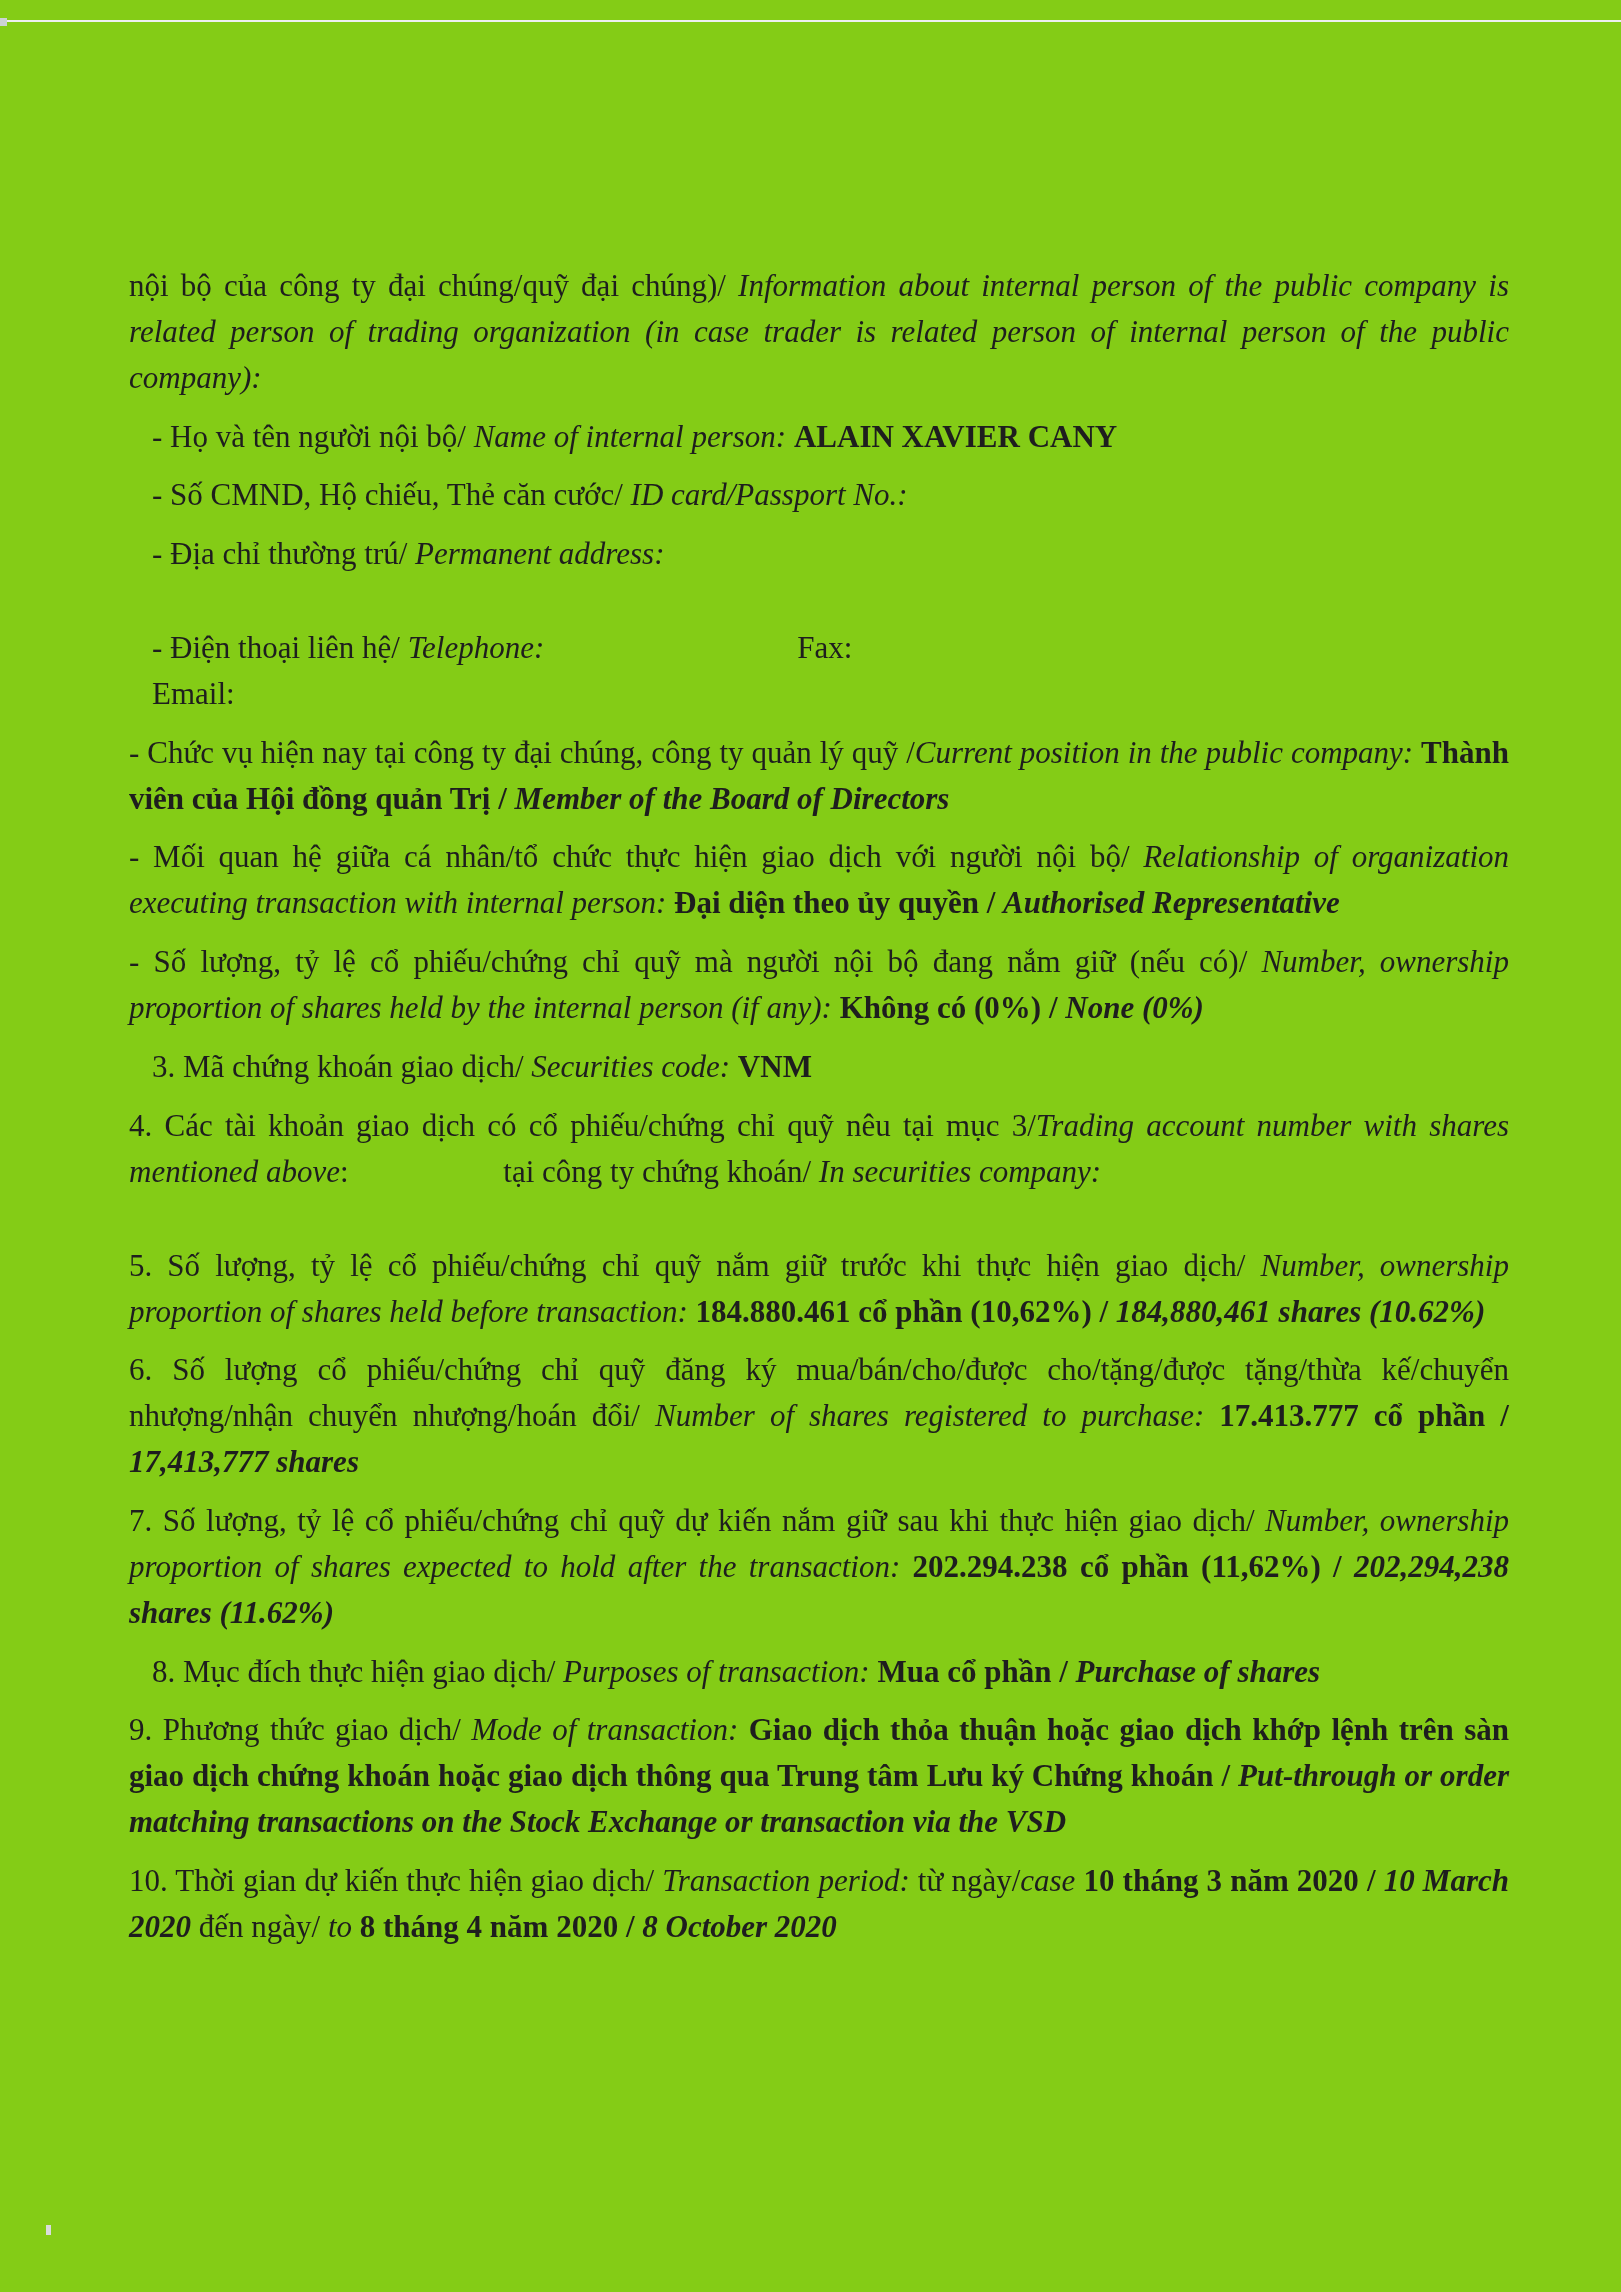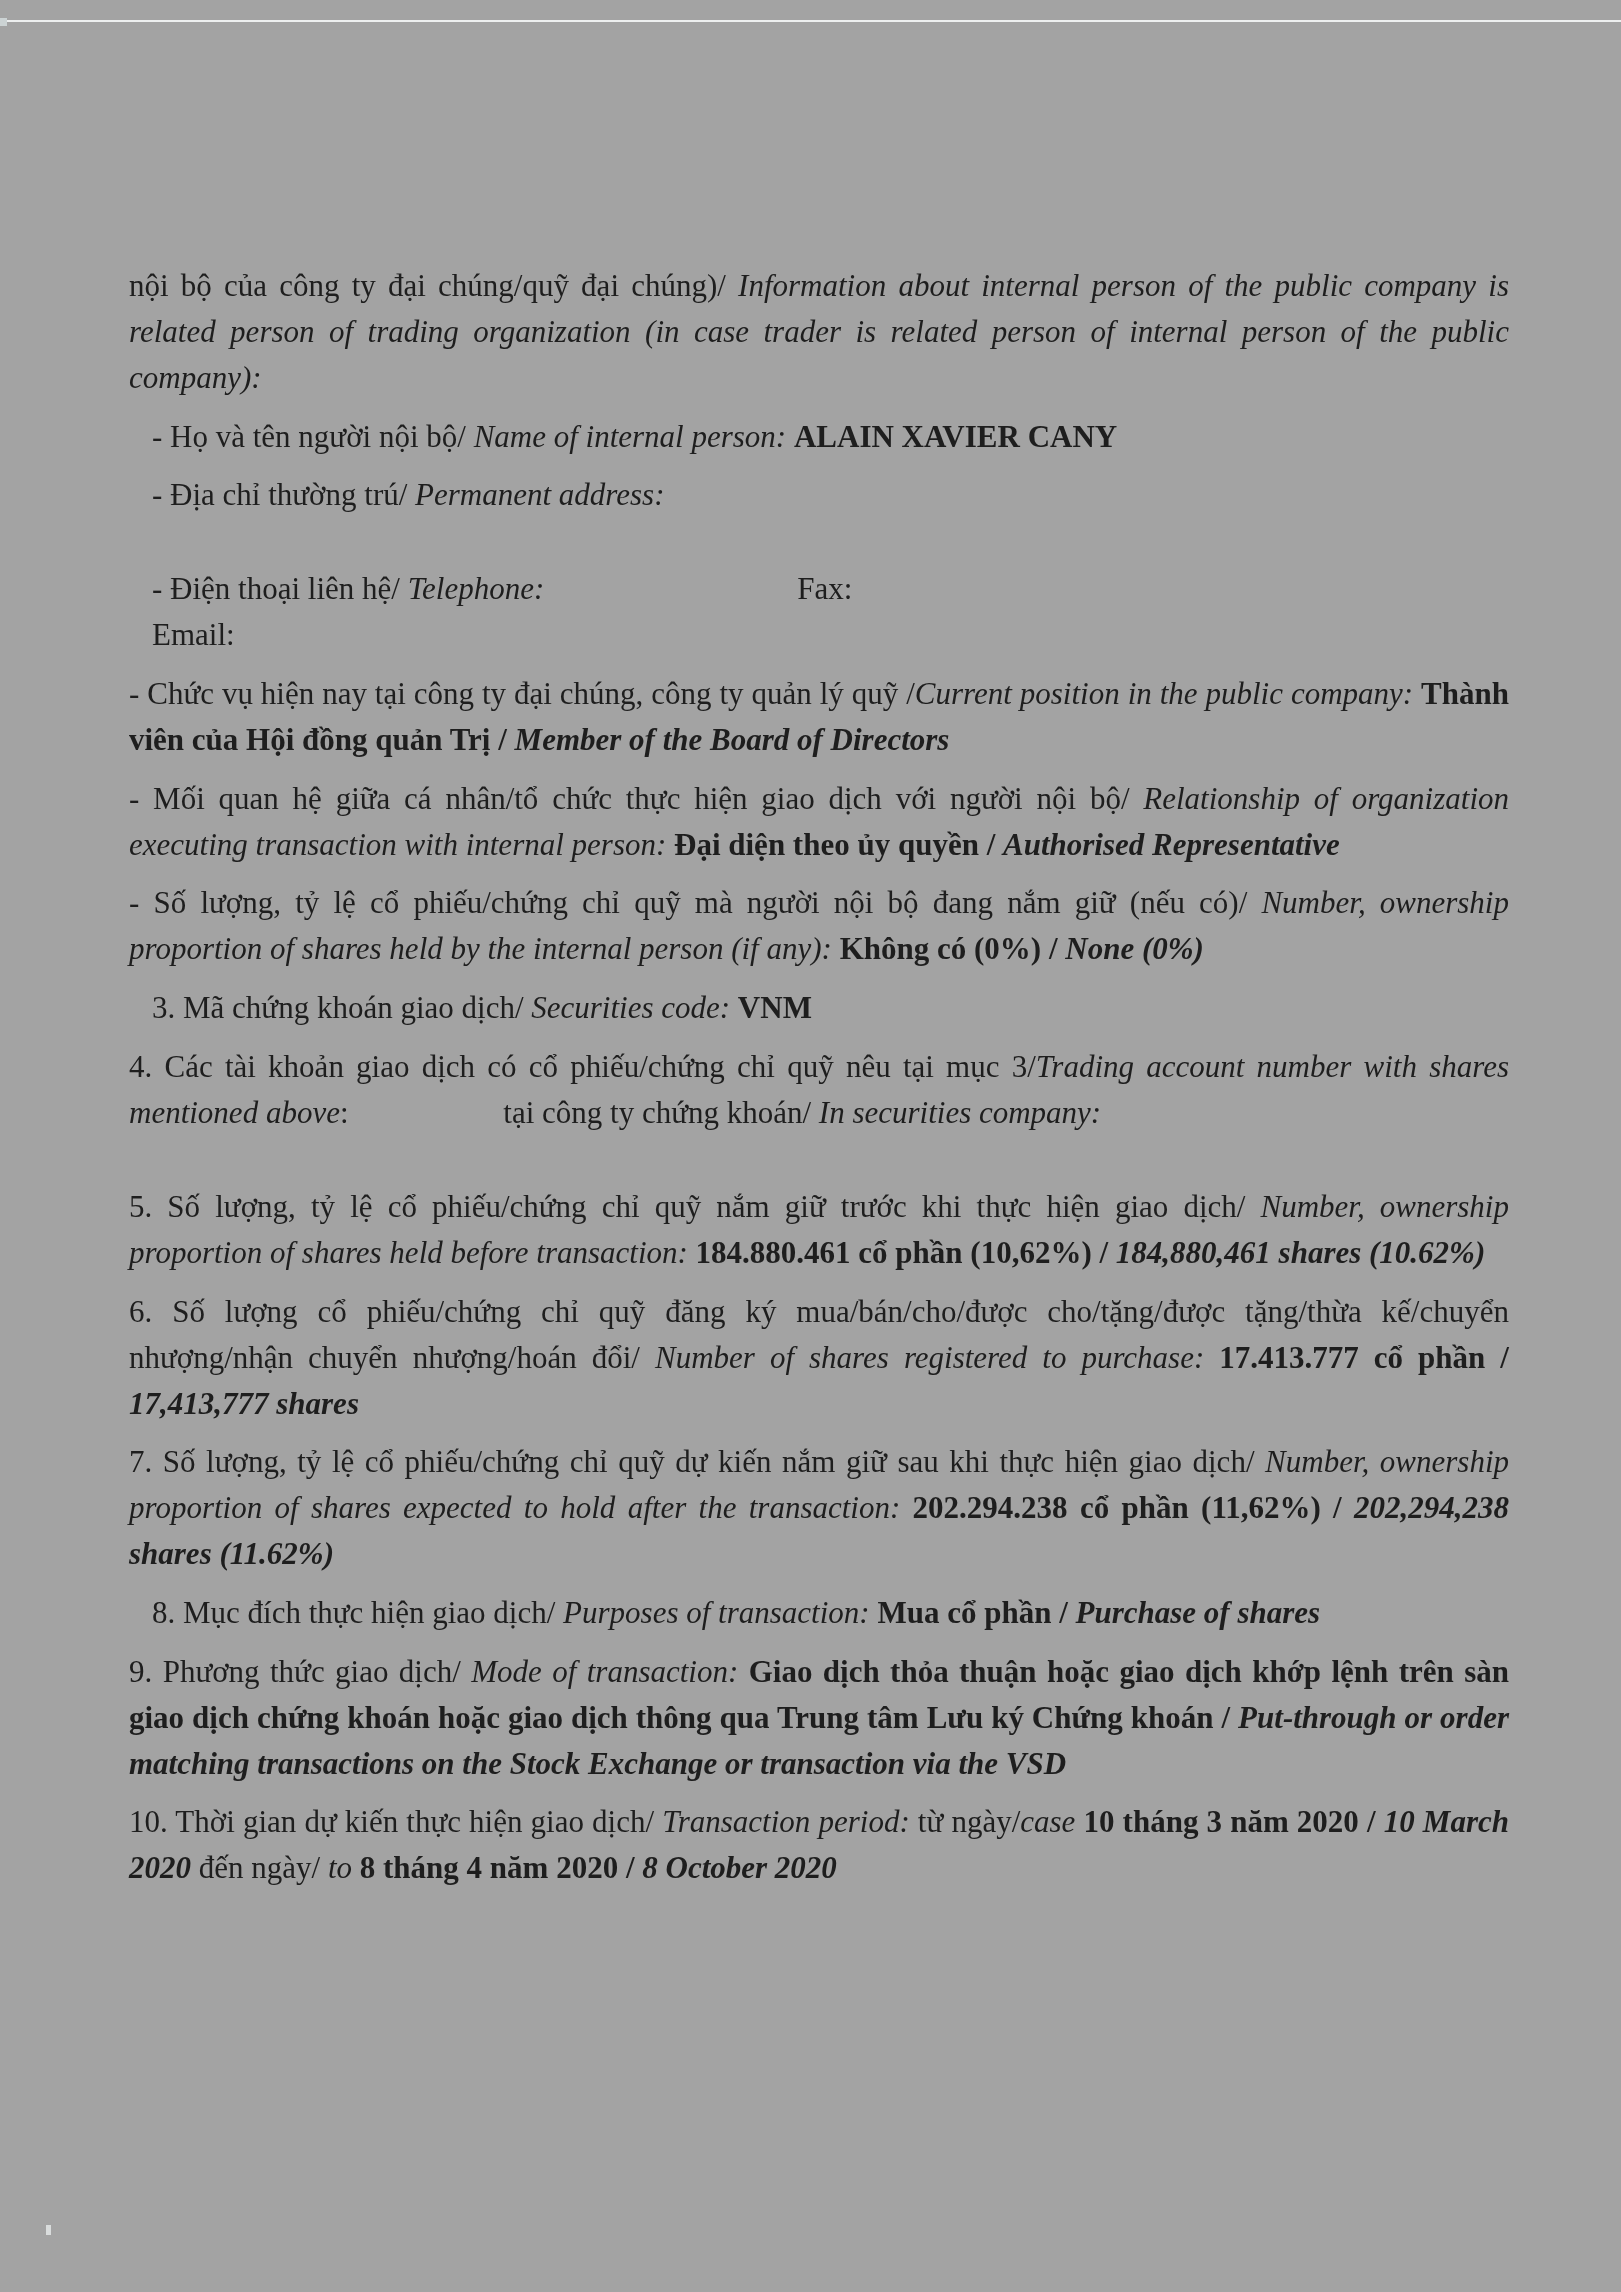--- a/index.html
+++ b/index.html
@@ -1,20 +1,20 @@
 <!DOCTYPE html>
 <html><head>
 <meta charset="utf-8">
 <style>
   html, body { margin: 0; padding: 0; background: #ffffff; }
   .page {
     position: relative;
     width: 1621px;
     height: 2293px;
-    background: #a3a3a3;
+    background: #84cc16;
     overflow: hidden;
     font-family: "Liberation Serif", "DejaVu Serif", serif;
     color: #1e1e1e;
   }
   .scan-line-top {
     position: absolute;
     top: 19.6px; left: 0; right: 0; height: 2px;
     background: #edefef;
   }
   .scan-dot-topleft {
@@ -58,20 +58,23 @@
 
     <p>
       <span>nội bộ của công ty đại chúng/quỹ đại chúng)/ </span><span class="it">Information about internal person of the public company is related person of trading organization (in case trader is related person of internal person of the public company):</span>
     </p>
 
     <p class="single">
       <span>- Họ và tên người nội bộ/ </span><span class="it">Name of internal person: </span><span class="b">ALAIN XAVIER CANY</span>
     </p>
 
 
+    <p class="single">
+      <span>- Số CMND, Hộ chiếu, Thẻ căn cước/ </span><span class="it">ID card/Passport No.:</span>
+    </p>
 
     <p class="single">
       <span>- Địa chỉ thường trú/ </span><span class="it">Permanent address:</span>
     </p>
 
     <p class="single gap-above">
       <span>- Điện thoại liên hệ/ </span><span class="it">Telephone:</span><span class="tab-fax"></span><span>Fax:</span><br>
       <span>Email:</span>
     </p>
 

